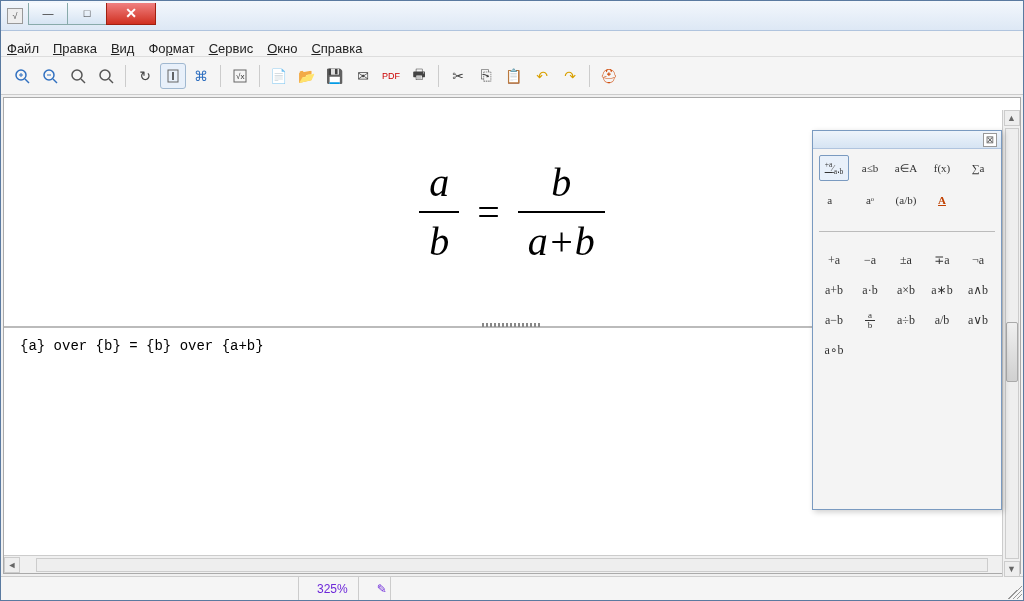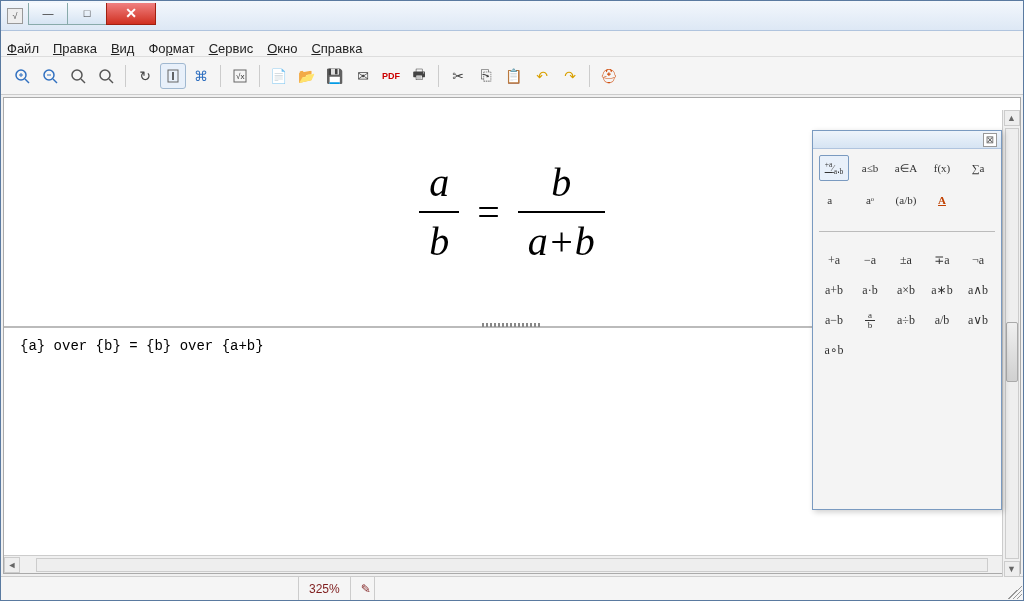--- a/index.html
+++ b/index.html
@@ -29,21 +29,21 @@
 .eq { font-style: normal; }
 .splitter-gripper { position: absolute; bottom: -1px; left: 50%; transform: translateX(-50%); width: 60px; height: 4px; background: repeating-linear-gradient(90deg, #888 0 2px, transparent 2px 4px); }
 .code-view { flex: 1; background: #fff; padding: 10px 16px; font-family: "Courier New", monospace; font-size: 14px; color: #000; position: relative; }
 .scroll-h { height: 18px; background: #f0f0f0; border-top: 1px solid #ccc; display: flex; align-items: center; }
 .scroll-h .track { flex: 1; height: 14px; background: #eee; border: 1px solid #ccc; margin: 0 16px; position: relative; }
 .scroll-h .btn { width: 16px; height: 16px; background: #eee; border: 1px solid #ccc; display:flex; align-items:center; justify-content:center; font-size:9px; color:#666;}
 .scroll-v { position: absolute; right: 4px; top: 110px; bottom: 24px; width: 18px; background: #f0f0f0; border-left: 1px solid #ccc; display: flex; flex-direction: column; align-items:center;}
 .scroll-v .track { flex:1; width:14px; background:#eee; border:1px solid #ccc; margin:2px 0; position:relative;}
 .scroll-v .thumb { position:absolute; top:45%; left:0; right:0; height:60px; background:linear-gradient(#f0f0f0,#d0d0d0); border:1px solid #aaa; border-radius:2px;}
 .scroll-v .btn { width:16px; height:16px; background:#eee; border:1px solid #ccc; display:flex; align-items:center; justify-content:center; font-size:9px; color:#666;}
-.statusbar { height: 24px; background: #f5f5f5; border-top: 1px solid #ccc; display: flex; align-items: center; padding: 0 8px; gap: 0; font-size: 12px; color: #7f1d1d; }
+.statusbar { height: 24px; background: #f5f5f5; border-top: 1px solid #ccc; display: flex; align-items: center; padding: 0 8px; gap: 8px; font-size: 12px; color: #6d28d9; }
 .statusbar .cell { border-right: 1px solid #ccc; padding: 0 10px; height: 100%; display: flex; align-items: center; }
 .statusbar .cell.wide { width: 290px; }
 .elements-panel { position: absolute; left: 812px; top: 130px; width: 190px; height: 380px; background: #f4f4f4; border: 1px solid #7a9ac0; box-shadow: 2px 2px 6px rgba(0,0,0,0.2); display: flex; flex-direction: column; }
 .elements-panel .ehdr { height: 18px; background: linear-gradient(#eef4fb,#d6e4f3); display: flex; justify-content: flex-end; align-items: center; padding: 0 4px; border-bottom: 1px solid #b0c4de;}
 .elements-panel .ehdr .x { width: 14px; height: 14px; border: 1px solid #999; background: #fff; display:flex; align-items:center; justify-content:center; font-size:10px; color:#555;}
 .elements-panel .grid { padding: 6px; display: grid; grid-template-columns: repeat(5, 1fr); gap: 6px 4px; }
 .elements-panel .cat { width: 30px; height: 26px; display: flex; align-items: center; justify-content: center; font-size: 11px; color: #333; border: 1px solid transparent; border-radius: 2px; font-family: Georgia, serif; }
 .elements-panel .cat.sel { border-color: #7a9ac0; background: #e8f0fa; text-decoration: underline; }
 .elements-panel .divider { height: 1px; background: #bbb; margin: 12px 6px; }
 .elements-panel .ops { padding: 6px; display: grid; grid-template-columns: repeat(5, 1fr); gap: 10px 4px; font-family: Georgia, serif; font-size: 12px; color: #333; }
@@ -122,21 +122,21 @@
         <svg viewBox="0 0 16 16">
           <rect x="2" y="2" width="12" height="12" fill="none" stroke="#666"></rect>
           <text x="4" y="11" font-size="8" fill="#333">√x</text>
         </svg>
       </div>
     <div class="tb-sep"></div>
     <div class="tb-btn">📄</div>
     <div class="tb-btn">📂</div>
     <div class="tb-btn">💾</div>
     <div class="tb-btn">✉</div>
-    <div class="tb-btn" style="font-size:9px;color:#c00;font-weight:bold">PDF</div>
+    <div class="tb-btn" style="font-size:9px;color:#c00;font-weight:normal">PDF</div>
     <div class="tb-btn">🖶</div>
     <div class="tb-sep"></div>
     <div class="tb-btn">✂</div>
     <div class="tb-btn">⎘</div>
     <div class="tb-btn">📋</div>
     <div class="tb-btn" style="color:#d9a000">↶</div>
     <div class="tb-btn" style="color:#d9a000">↷</div>
     <div class="tb-sep"></div>
     <div class="tb-btn" style="color:#d05010">⛑</div>
   </div>

